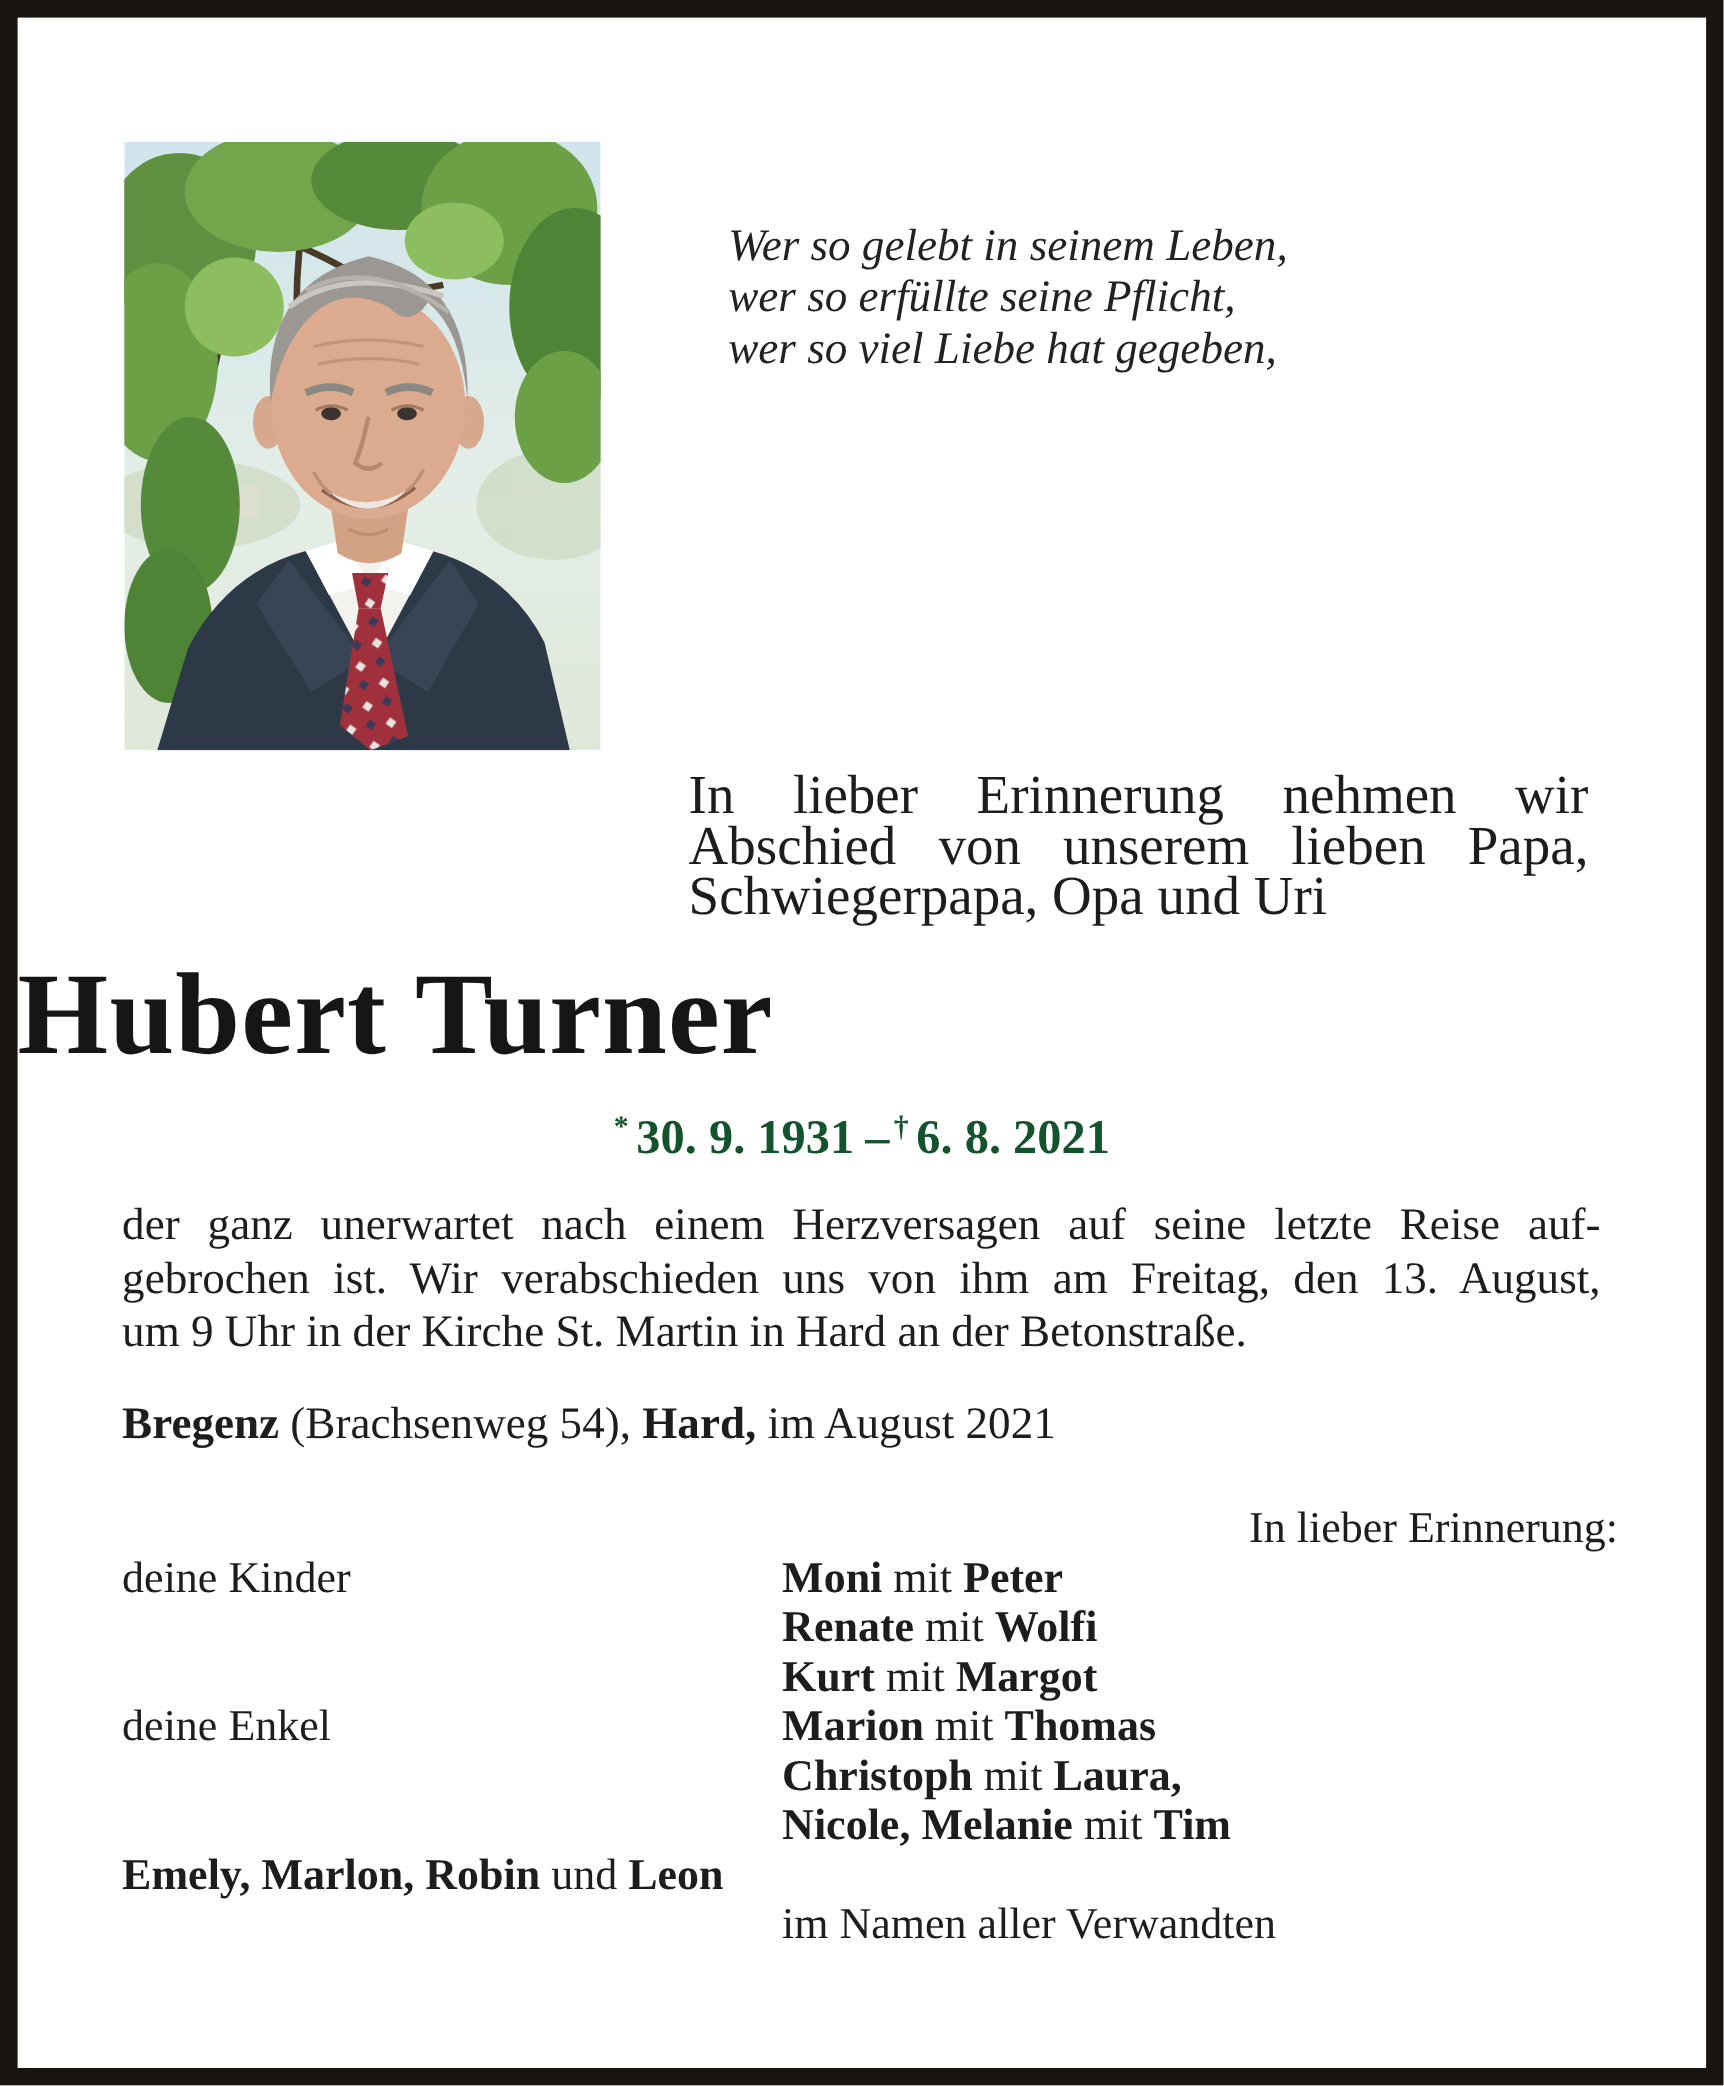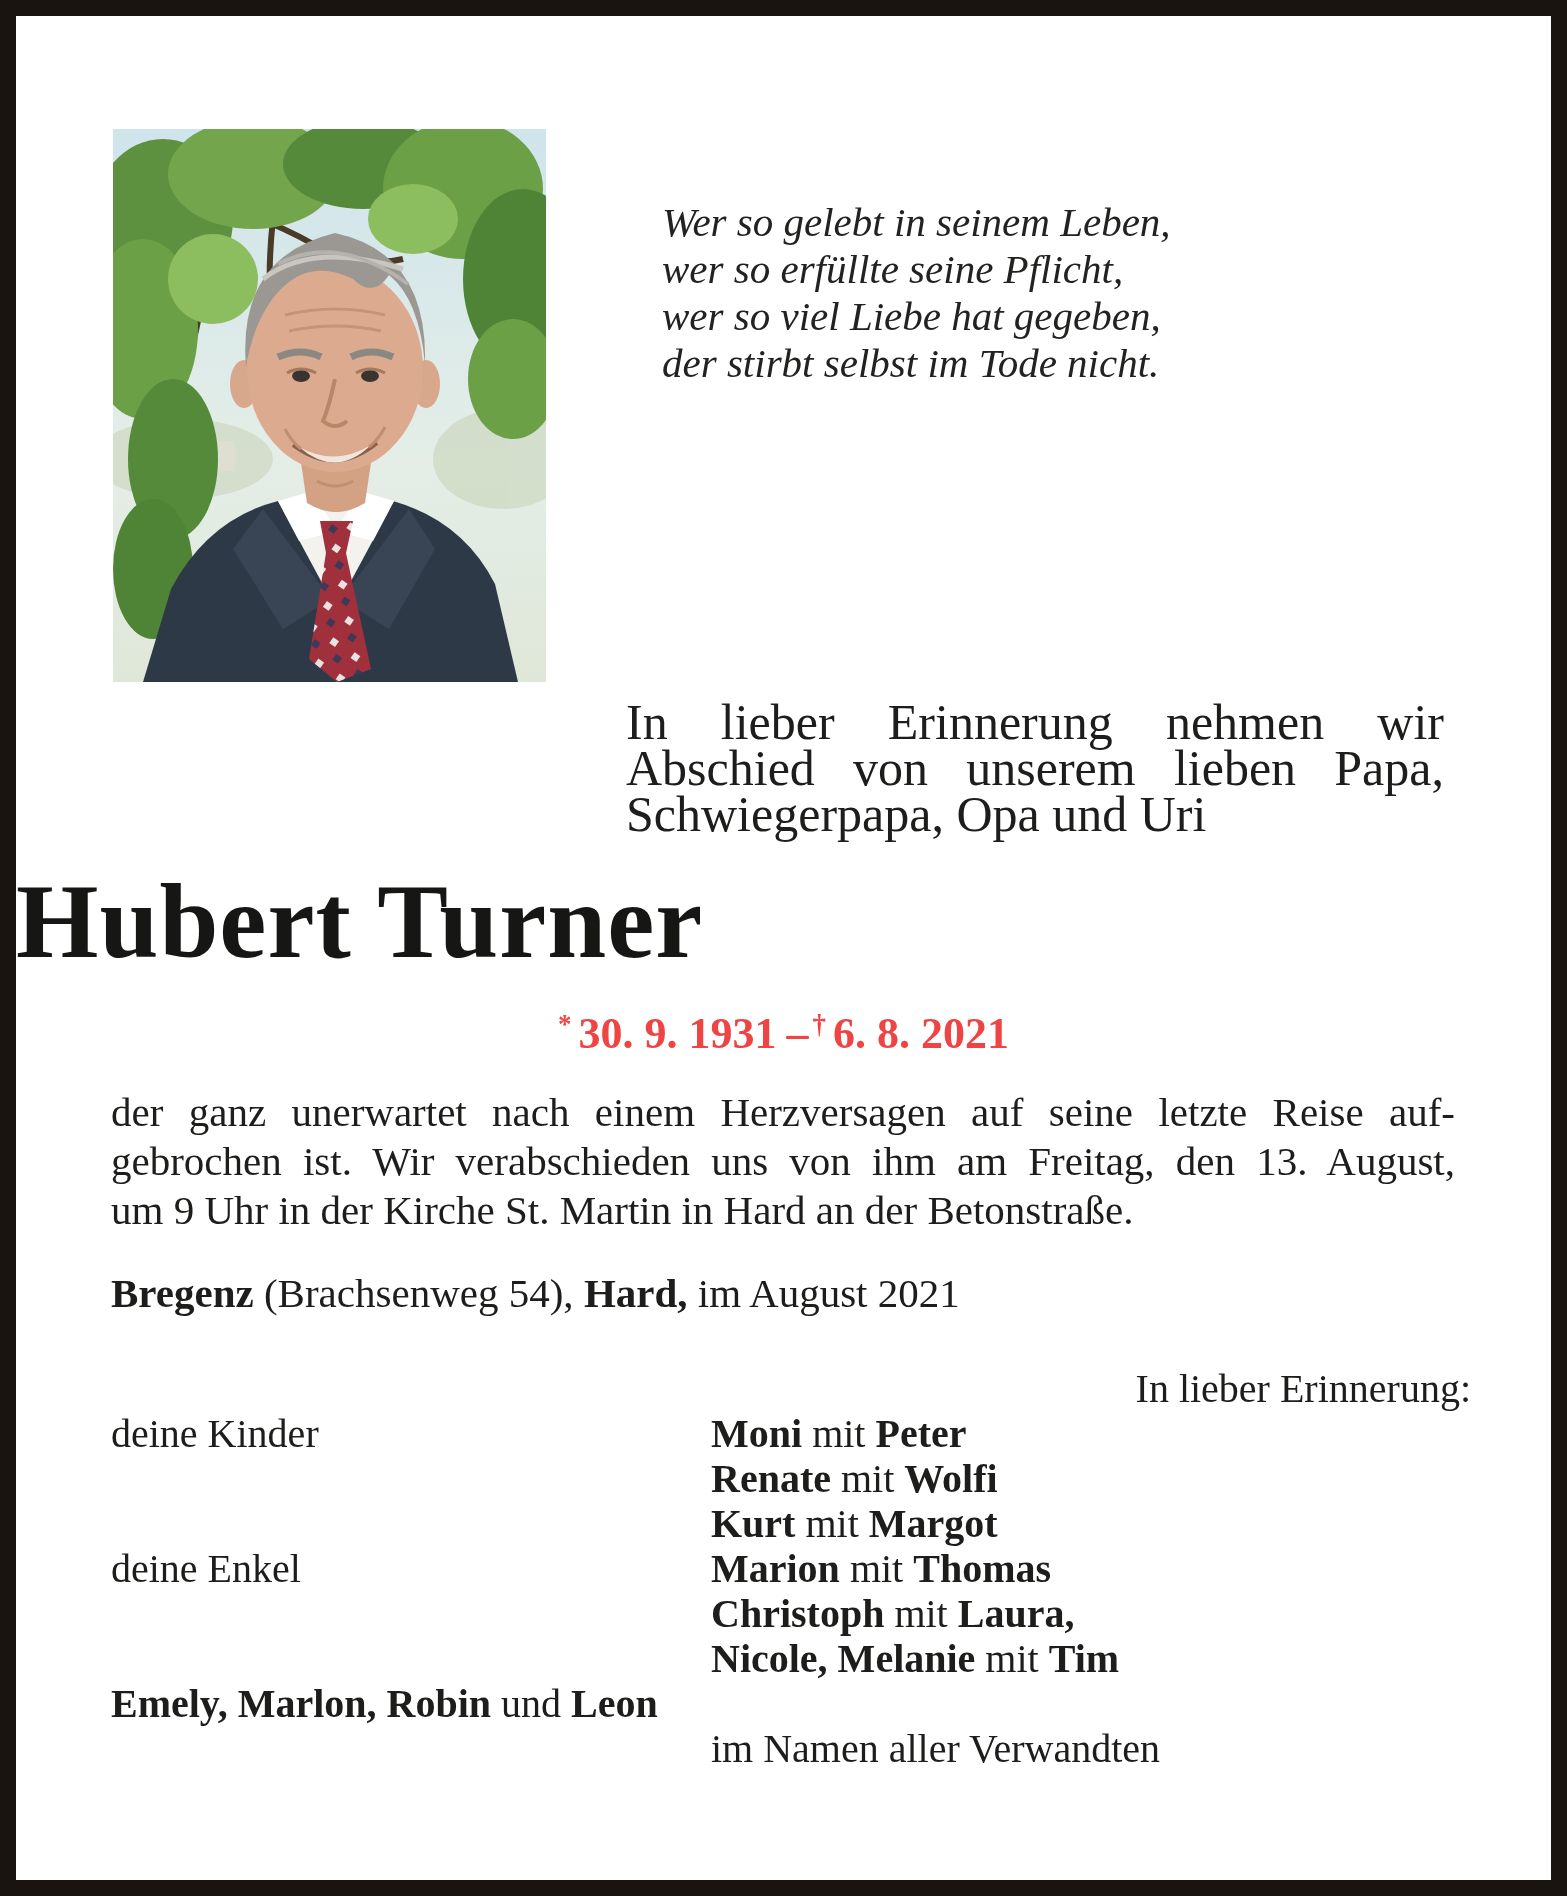--- a/index.html
+++ b/index.html
@@ -32,21 +32,21 @@
 
   .name {
     left:0; top:850px; width:100%;
     text-align:left; font-size:106px; line-height:1.05;
     letter-spacing:1px; color:#161614;font-weight:bold;
   }
 
   .dates {
     left:0; top:995px; width:100%;
     text-align:center; font-weight:bold; font-size:44px; line-height:1;
-    color:#ef4444;
+    color:#14532d;
   }
   .dates .sym { font-size:27px; vertical-align:15px; margin-right:7px; font-weight:bold; }
   .dates .dash { margin:0 4px 0 10px; }
 
   .announce {
     left:95px; top:1072px; width:1344px;
     font-size:41px; line-height:49px;
   }
 
   .dateline {
@@ -157,21 +157,20 @@
       <path d="M 272 298 Q 266 310 256 318" stroke="#c08e72" stroke-width="3" fill="none"></path>
 
       <path d="M 204 352 Q 222 362 240 352" stroke="#c08e72" stroke-width="3" fill="none"></path>
     </g>
   </svg>
 
   <div class="abs poem">
     <div>Wer so gelebt in seinem Leben,</div>
     <div>wer so erfüllte seine Pflicht,</div>
     <div>wer so viel Liebe hat gegeben,</div>
-    <div>der stirbt selbst im Tode nicht.</div>
   </div>
 
   <div class="abs intro">
     <div class="line-just">In lieber Erinnerung nehmen wir</div>
     <div class="line-just">Abschied von unserem lieben Papa,</div>
     <div>Schwiegerpapa, Opa und Uri</div>
   </div>
 
   <div class="abs name">Hubert Turner</div>
 

